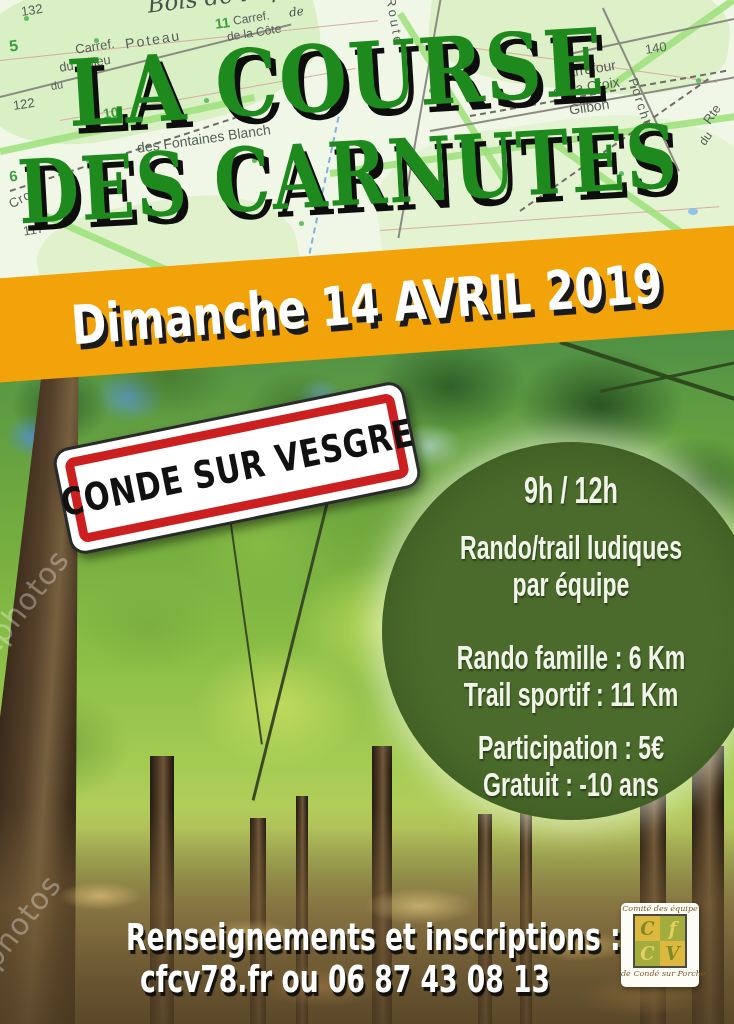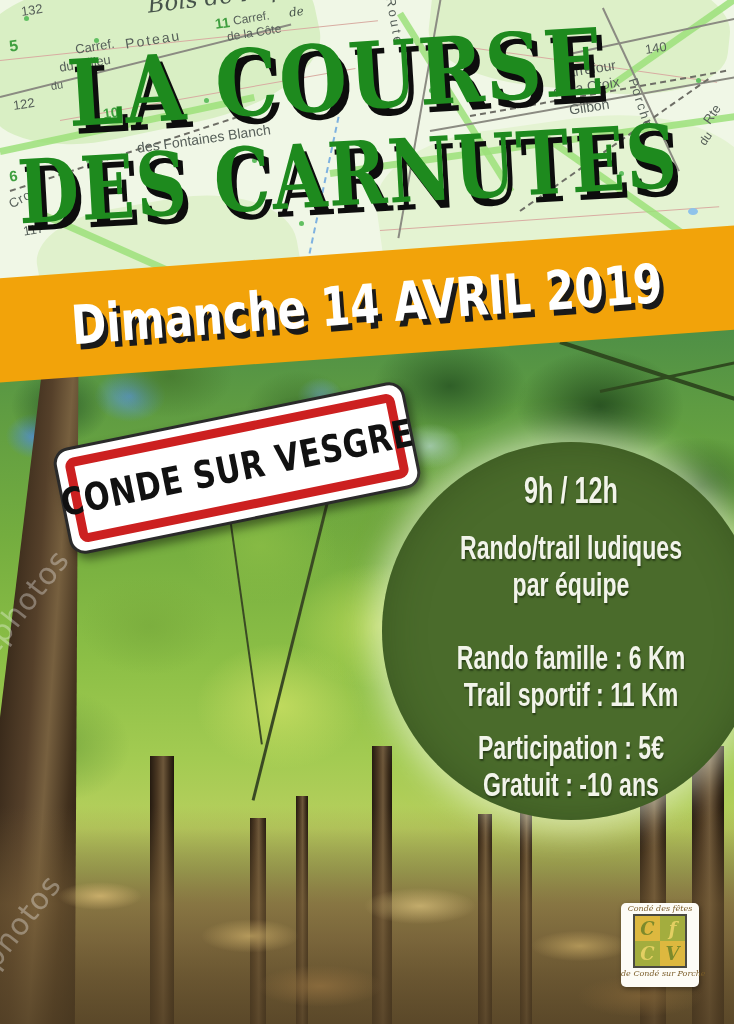--- a/index.html
+++ b/index.html
@@ -223,23 +223,27 @@
     <div class="cline c-hours">9h / 12h</div>
     <div class="cline gap1">Rando/trail ludiques</div>
     <div class="cline">par équipe</div>
     <div class="cline gap2">Rando famille : 6 Km</div>
     <div class="cline">Trail sportif : 11 Km</div>
     <div class="cline gap3">Participation : 5€</div>
     <div class="cline">Gratuit : -10 ans</div>
   </div>
 
 
+  <div class="contact">
+    <span class="ct">Renseignements et inscriptions :</span><br>
+    <span class="ct">cfcv78.fr ou 06 87 43 08 13</span>
+  </div>
 
   <div class="logo">
-    <div class="logo-top">Condé des fêtes</div>
+    <div class="logo-top">Comité des équipe</div>
     <div class="logo-grid">
       <div class="cell mustard">C</div>
       <div class="cell olive">f</div>
       <div class="cell olive">C</div>
       <div class="cell mustard">V</div>
     </div>
     <div class="logo-bottom">de Condé sur Porche</div>
   </div>
 
   <span class="wm" style="left:-120px;top:625px;">depositphotos</span>

